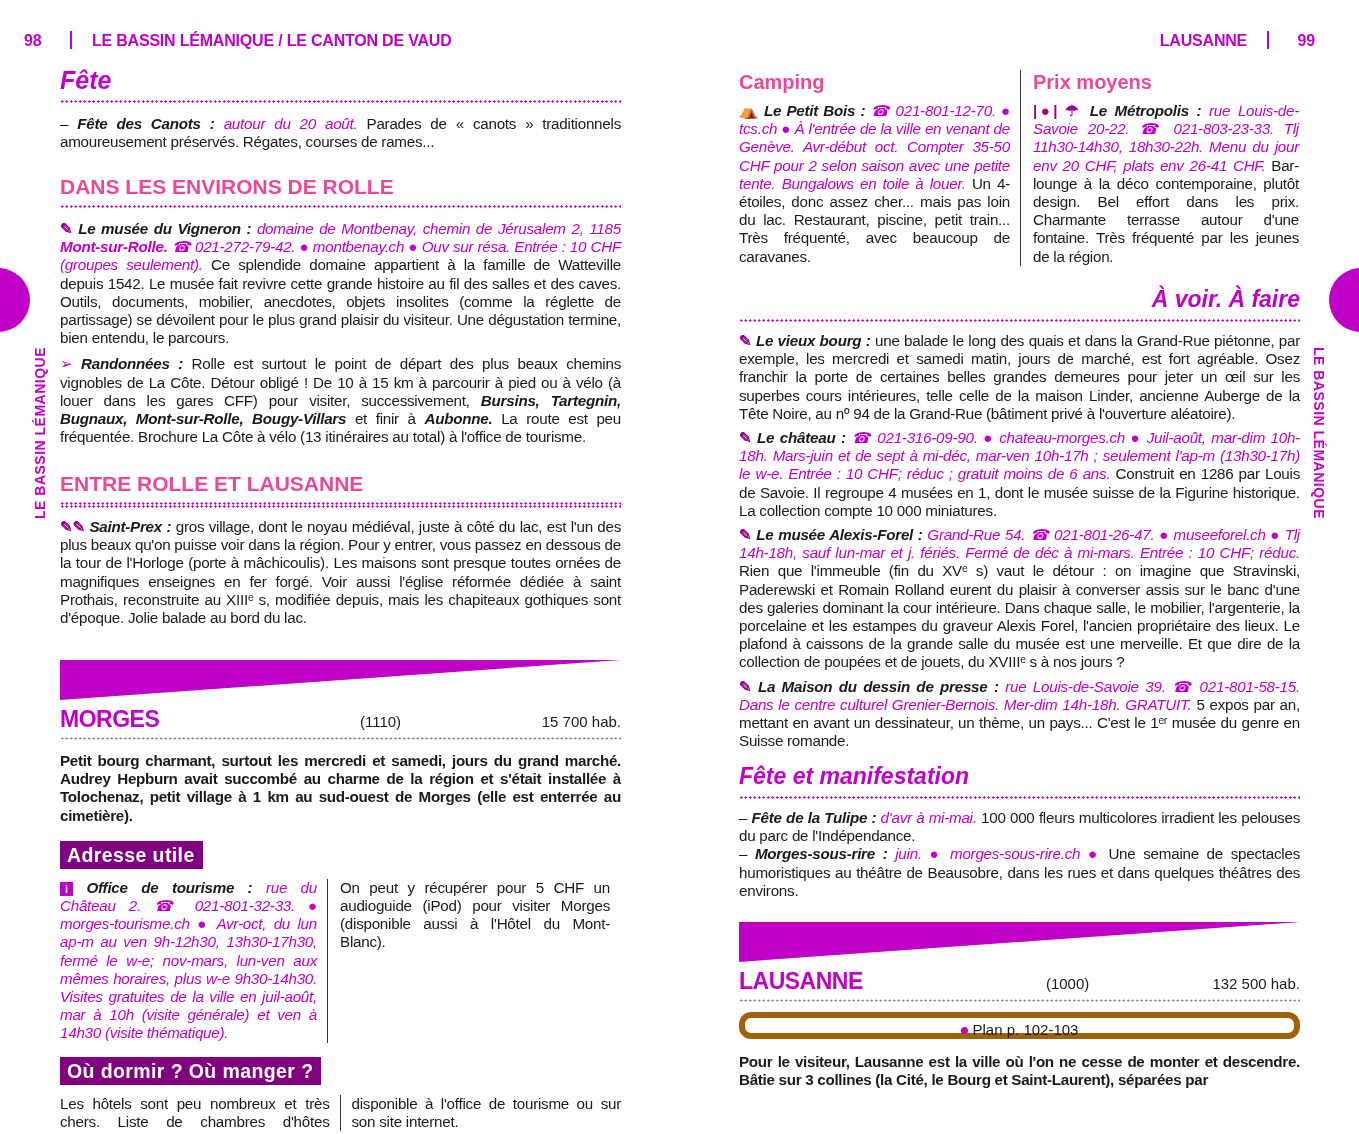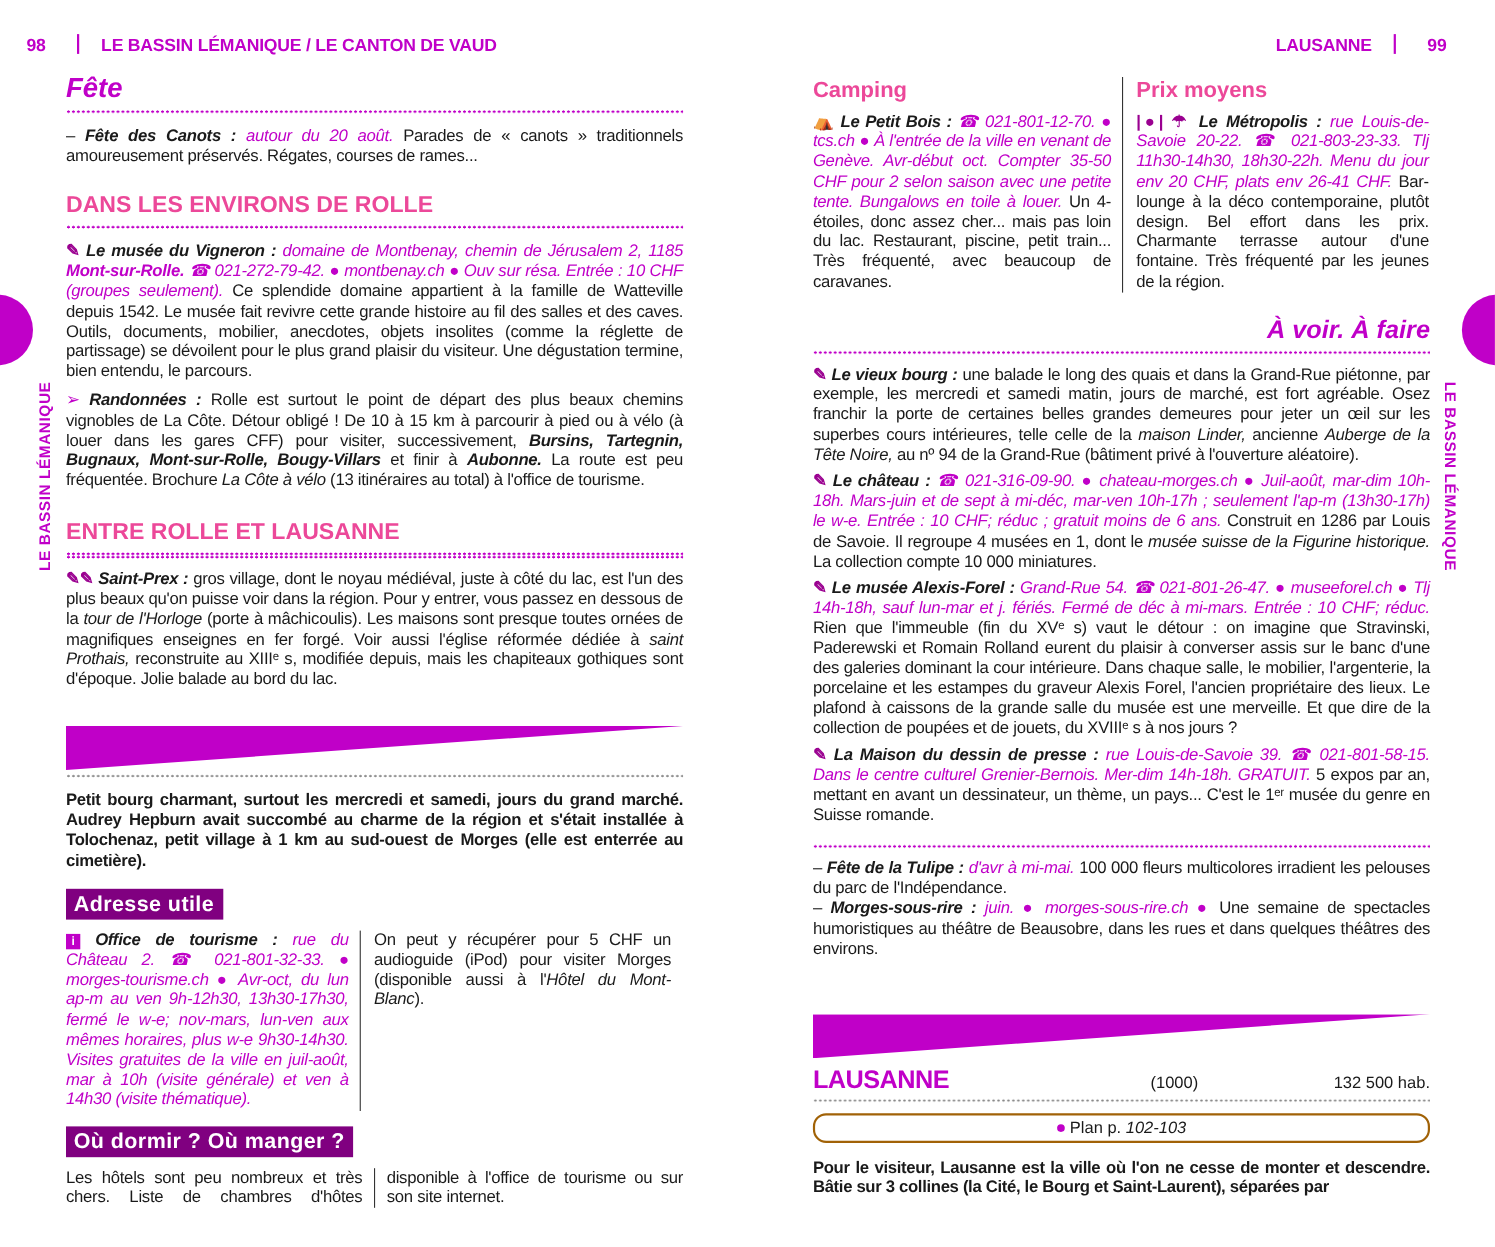--- a/index.html
+++ b/index.html
@@ -31,37 +31,37 @@
   .h-sec { font-weight: bold; color: #c000c8; font-size: 25px; line-height: 28px; font-style: italic; }
   .h-sub { font-weight: bold; color: #ec4899; font-size: 21px; line-height: 24px; }
   .dots { height: 3px; margin-top: 6px; background-image: radial-gradient(circle, #c000c8 1px, transparent 1.3px); background-size: 4.5px 3px; background-repeat: repeat-x; }
   .dots-double { height: 6px; margin-top: 6px; background-image: radial-gradient(circle, #c000c8 1px, transparent 1.3px); background-size: 4.5px 3px; background-repeat: repeat; }
   .dots-grey { height: 3px; margin-top: 4px; background-image: radial-gradient(circle, #888 0.9px, transparent 1.2px); background-size: 4.5px 3px; background-repeat: repeat-x; }
 
   p.body { font-size: 15.2px; line-height: 18.2px; text-align: justify; letter-spacing: -0.25px; }
   .m { color: #c000c8; font-style: italic; }
   .mb { color: #c000c8; font-style: italic; font-weight: bold; }
   .b { font-weight: bold; font-style: italic; }
-  .i { font-style: italic; }
+  .i { }
   .lead { font-weight: bold; font-size: 15.2px; line-height: 18.2px; text-align: justify; letter-spacing: -0.3px; }
   .ico { color: #9a0090; font-weight: bold; font-style: normal; }
 
   .wedge { width: 561px; height: 40px; background: #c000c8; clip-path: polygon(0 0, 100% 0, 0 100%); }
   .city-row { display: flex; align-items: baseline; justify-content: space-between; margin-top: 6px; }
   .city-name { font-weight: bold; font-size: 23px; color: #c000c8; letter-spacing: -0.5px; }
   .city-code, .city-pop { font-size: 15px; }
   .city-code { margin-left: 60px; }
 
   .box-label { display: inline-block; background: #800080; color: #fff; font-weight: bold; font-size: 19.5px; padding: 3px 8px 2px 7px; letter-spacing: 0.4px; }
 
   .two-col { display: flex; gap: 0; }
   .two-col .c1 { width: 268px; padding-right: 10px; border-right: 1px solid #333; }
   .two-col .c2 { width: 282px; padding-left: 12px; }
 
-  .plan-box { border: 2px solid #a16207; border-radius: 12px; height: 27px; text-align: center; font-size: 15px; line-height: 23px; }
+  .plan-box { border: 6px solid #a16207; border-radius: 12px; height: 27px; text-align: center; font-size: 15px; line-height: 23px; }
   .plan-box .dot { display: inline-block; width: 7px; height: 7px; border-radius: 50%; background: #c000c8; margin-right: 5px; vertical-align: 1px; }
 </style>
 </head>
 <body>
 
 <div class="page page-left">
   <div class="running-head rh-left">
     <span class="num">98</span>
     <span class="sep"></span>
     <span>LE BASSIN LÉMANIQUE / LE CANTON DE VAUD</span>
@@ -83,20 +83,25 @@
   </div>
 
   <div class="col col-left" style="top:472px;">
     <div class="h-sub">ENTRE ROLLE ET LAUSANNE</div>
     <div class="dots-double"></div>
     <p class="body" style="margin-top:10px;"><span class="ico">✎✎</span> <span class="b">Saint-Prex :</span> <span>gros village, dont le noyau médiéval, juste à côté du lac, est l'un des plus beaux qu'on puisse voir dans la région. Pour y entrer, vous passez en dessous de la</span> <span class="i">tour de l'Horloge</span> <span>(porte à mâchicoulis). Les maisons sont presque toutes ornées de magnifiques enseignes en fer forgé. Voir aussi l'église réformée dédiée à</span> <span class="i">saint Prothais,</span> <span>reconstruite au XIIIᵉ s, modifiée depuis, mais les chapiteaux gothiques sont d'époque. Jolie balade au bord du lac.</span></p>
   </div>
 
   <div class="col col-left" style="top:660px;">
     <div class="wedge"></div>
+    <div class="city-row">
+      <span class="city-name">MORGES</span>
+      <span class="city-code">(1110)</span>
+      <span class="city-pop">15 700 hab.</span>
+    </div>
     <div class="dots-grey"></div>
     <p class="lead" style="margin-top:12px;">Petit bourg charmant, surtout les mercredi et samedi, jours du grand marché. Audrey Hepburn avait succombé au charme de la région et s'était installée à Tolochenaz, petit village à 1 km au sud-ouest de Morges (elle est enterrée au cimetière).</p>
 
     <div style="margin-top:16px;">
       <span class="box-label">Adresse utile</span>
       <div class="two-col" style="margin-top:10px;">
         <p class="body c1"><span style="display:inline-block;width:13px;height:14px;background:#c000c8;color:#fff;font-size:11px;line-height:14px;text-align:center;font-weight:bold;">i</span> <span class="b">Office de tourisme :</span> <span class="m">rue du Château 2. ☎ 021-801-32-33. ● morges-tourisme.ch ● Avr-oct, du lun ap-m au ven 9h-12h30, 13h30-17h30, fermé le w-e; nov-mars, lun-ven aux mêmes horaires, plus w-e 9h30-14h30. Visites gratuites de la ville en juil-août, mar à 10h (visite générale) et ven à 14h30 (visite thématique).</span></p>
         <p class="body c2"><span>On peut y récupérer pour 5 CHF un audioguide (iPod) pour visiter Morges (disponible aussi à l'</span><span class="i">Hôtel du Mont-Blanc</span><span>).</span></p>
       </div>
     </div>
@@ -135,20 +140,21 @@
   <div class="col col-right" style="top:285px;">
     <div class="h-sec" style="font-size:23px;text-align:right;">À voir. À faire</div>
     <div class="dots"></div>
     <p class="body" style="margin-top:10px;"><span class="ico">✎</span> <span class="b">Le vieux bourg :</span> <span>une balade le long des quais et dans la Grand-Rue piétonne, par exemple, les mercredi et samedi matin, jours de marché, est fort agréable. Osez franchir la porte de certaines belles grandes demeures pour jeter un œil sur les superbes cours intérieures, telle celle de la</span> <span class="i">maison Linder,</span> <span>ancienne</span> <span class="i">Auberge de la Tête Noire,</span> <span>au nº 94 de la Grand-Rue (bâtiment privé à l'ouverture aléatoire).</span></p>
     <p class="body" style="margin-top:6px;"><span class="ico">✎</span> <span class="b">Le château :</span> <span class="m">☎ 021-316-09-90. ● chateau-morges.ch ● Juil-août, mar-dim 10h-18h. Mars-juin et de sept à mi-déc, mar-ven 10h-17h ; seulement l'ap-m (13h30-17h) le w-e. Entrée : 10 CHF; réduc ; gratuit moins de 6 ans.</span> <span>Construit en 1286 par Louis de Savoie. Il regroupe 4 musées en 1, dont le</span> <span class="i">musée suisse de la Figurine historique.</span> <span>La collection compte 10 000 miniatures.</span></p>
     <p class="body" style="margin-top:6px;"><span class="ico">✎</span> <span class="b">Le musée Alexis-Forel :</span> <span class="m">Grand-Rue 54. ☎ 021-801-26-47. ● museeforel.ch ● Tlj 14h-18h, sauf lun-mar et j. fériés. Fermé de déc à mi-mars. Entrée : 10 CHF; réduc.</span> <span>Rien que l'immeuble (fin du XVᵉ s) vaut le détour : on imagine que Stravinski, Paderewski et Romain Rolland eurent du plaisir à converser assis sur le banc d'une des galeries dominant la cour intérieure. Dans chaque salle, le mobilier, l'argenterie, la porcelaine et les estampes du graveur Alexis Forel, l'ancien propriétaire des lieux. Le plafond à caissons de la grande salle du musée est une merveille. Et que dire de la collection de poupées et de jouets, du XVIIIᵉ s à nos jours ?</span></p>
     <p class="body" style="margin-top:6px;"><span class="ico">✎</span> <span class="b">La Maison du dessin de presse :</span> <span class="m">rue Louis-de-Savoie 39. ☎ 021-801-58-15. Dans le centre culturel Grenier-Bernois. Mer-dim 14h-18h. GRATUIT.</span> <span>5 expos par an, mettant en avant un dessinateur, un thème, un pays... C'est le 1ᵉʳ musée du genre en Suisse romande.</span></p>
   </div>
 
   <div class="col col-right" style="top:762px;">
+    <div class="h-sec" style="font-size:23px;">Fête et manifestation</div>
     <div class="dots"></div>
     <p class="body" style="margin-top:10px;">– <span class="b">Fête de la Tulipe :</span> <span class="m">d'avr à mi-mai.</span> <span>100 000 fleurs multicolores irradient les pelouses du parc de l'Indépendance.</span></p>
     <p class="body">– <span class="b">Morges-sous-rire :</span> <span class="m">juin. ● morges-sous-rire.ch ●</span> <span>Une semaine de spectacles humoristiques au théâtre de Beausobre, dans les rues et dans quelques théâtres des environs.</span></p>
   </div>
 
   <div class="col col-right" style="top:922px;">
     <div class="wedge"></div>
     <div class="city-row">
       <span class="city-name">LAUSANNE</span>
       <span class="city-code">(1000)</span>

